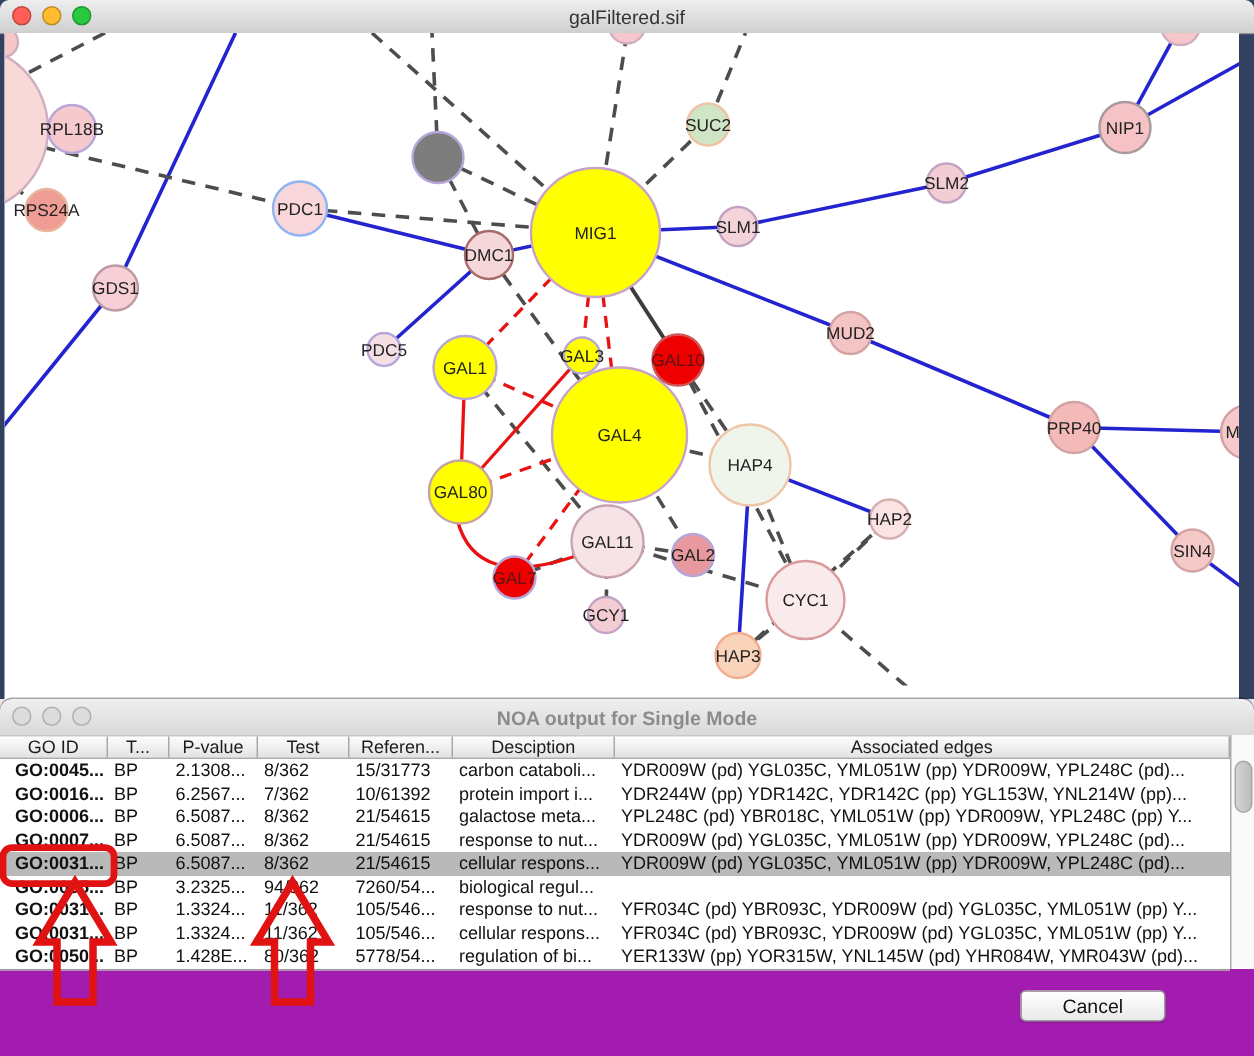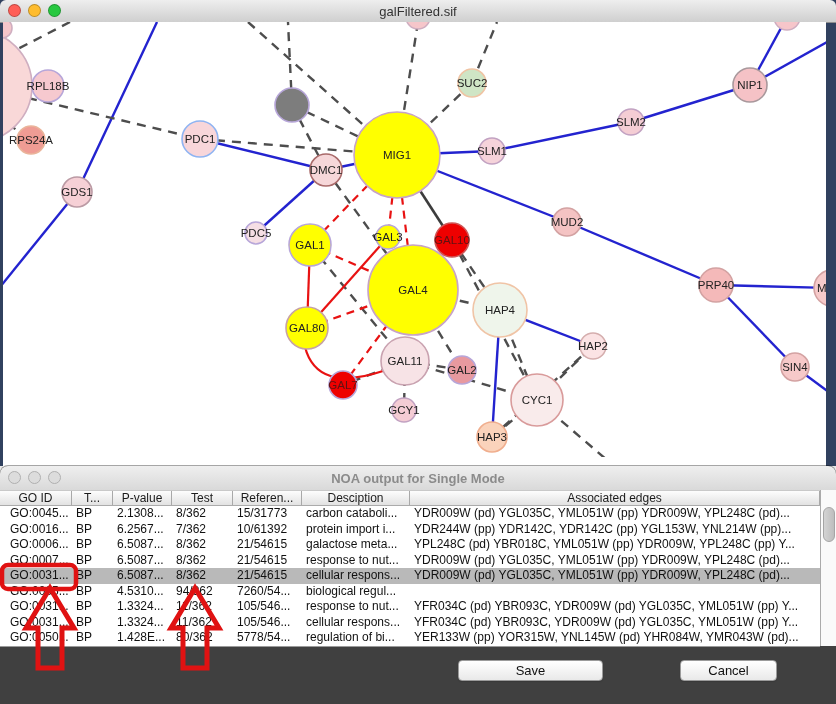--- a/index.html
+++ b/index.html
@@ -20,21 +20,21 @@
   .lights{position:absolute;left:8px;top:4px;display:flex;gap:7px;}
   .light{width:13px;height:13px;border-radius:50%;box-sizing:border-box;border:1px solid rgba(0,0,0,.25);}
   .canvas{
     position:absolute;left:3px;top:22px;width:823px;height:525px;background:#ffffff;overflow:hidden;
   }
   .canvas svg{display:block;}
   .net-label{font-family:"Liberation Sans","DejaVu Sans",sans-serif;}
   
   .noa-window{
     position:absolute;left:0;top:466px;width:836px;height:238px;
-    background:#404040;border-radius:8px 8px 0 0;
+    background:#a21caf;border-radius:8px 8px 0 0;
     box-shadow:0 -1px 0 rgba(0,0,0,.35);
   }
   .noa-titlebar{
     position:absolute;left:0;top:0;width:836px;height:24px;
     background:linear-gradient(#efefef,#d9d9d9);
     border-bottom:1px solid #aeaeae;border-radius:8px 8px 0 0;
     display:flex;align-items:center;justify-content:center;
     font-size:13px;font-weight:bold;color:#8b8b8b;
   }
   .noa-lights{position:absolute;left:8px;top:5px;display:flex;gap:7px;}
@@ -54,21 +54,21 @@
   .tbody{background:#fff;}
   .trow{
     display:grid;grid-template-columns:72px 41px 59px 61px 69px 108px 1fr;
     height:15.5px;line-height:15.5px;
   }
   .trow.sel{background:#b9b9b9;}
   .tcell{
     font-size:12px;color:#111;white-space:nowrap;overflow:hidden;
     padding-left:4px;
   }
-  .tcell:first-child{padding-left:10px;}
+  .tcell:first-child{padding-left:10px;font-weight:bold;}
   .vscroll{
     position:absolute;right:0;top:24px;width:16px;height:156px;
     background:#fafafa;border-left:1px solid #ababab;box-sizing:border-box;
   }
   .vthumb{
     position:absolute;left:2px;top:17px;width:10px;height:33px;
     background:linear-gradient(90deg,#d4d4d4,#bdbdbd);
     border:1px solid #a5a5a5;border-radius:6px;
   }
   .btn{
@@ -278,21 +278,21 @@
           <div class="tcell">BP</div>
           <div class="tcell">6.5087...</div>
           <div class="tcell">8/362</div>
           <div class="tcell">21/54615</div>
           <div class="tcell">cellular respons...</div>
           <div class="tcell">YDR009W (pd) YGL035C, YML051W (pp) YDR009W, YPL248C (pd)...</div>
         </div>
         <div class="trow">
           <div class="tcell">GO:0065...</div>
           <div class="tcell">BP</div>
-          <div class="tcell">4.5310...</div>
+          <div class="tcell">3.2325...</div>
           <div class="tcell">94/362</div>
           <div class="tcell">7260/54...</div>
           <div class="tcell">biological regul...</div>
         </div>
         <div class="trow">
           <div class="tcell">GO:0031...</div>
           <div class="tcell">BP</div>
           <div class="tcell">1.3324...</div>
           <div class="tcell">11/362</div>
           <div class="tcell">105/546...</div>
@@ -316,21 +316,20 @@
           <div class="tcell">5778/54...</div>
           <div class="tcell">regulation of bi...</div>
           <div class="tcell">YER133W (pp) YOR315W, YNL145W (pd) YHR084W, YMR043W (pd)...</div>
         </div>
       </div>
   </div>
   <div class="vscroll">
     <div class="vthumb"></div>
   </div>
 
-  <div class="btn btn-save">Save</div>
   <div class="btn btn-cancel">Cancel</div>
 </div>
 
 <svg class="annot" id="annot-svg" width="836" height="704">
     <rect x="2" y="565" width="74" height="24" rx="6" fill="none" stroke="#e01212" stroke-width="4.5"></rect>
     <path d="M50,588 L74,628 L62,628 L62,668 L38,668 L38,628 L26,628 Z" fill="none" stroke="#e01212" stroke-width="5" stroke-linejoin="miter"></path>
     <path d="M195,588 L219,628 L207,628 L207,668 L183,668 L183,628 L171,628 Z" fill="none" stroke="#e01212" stroke-width="5" stroke-linejoin="miter"></path>
   </svg>
 
 </body></html>

